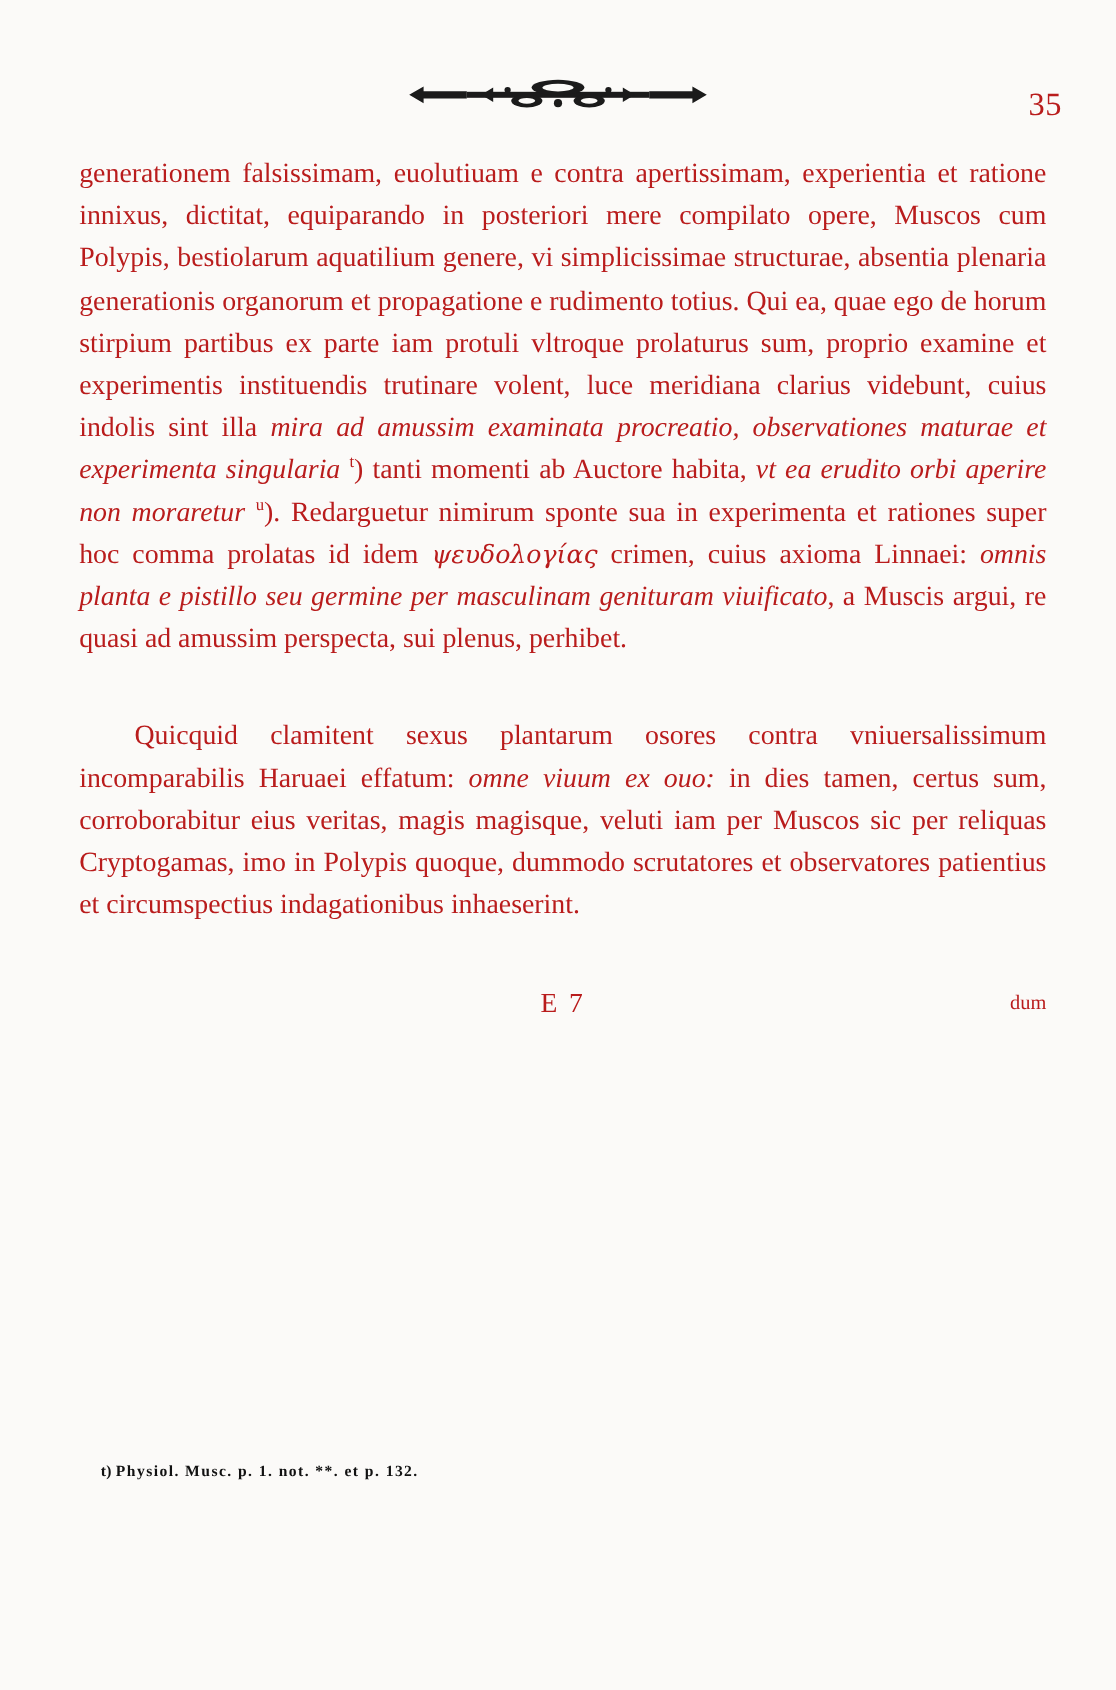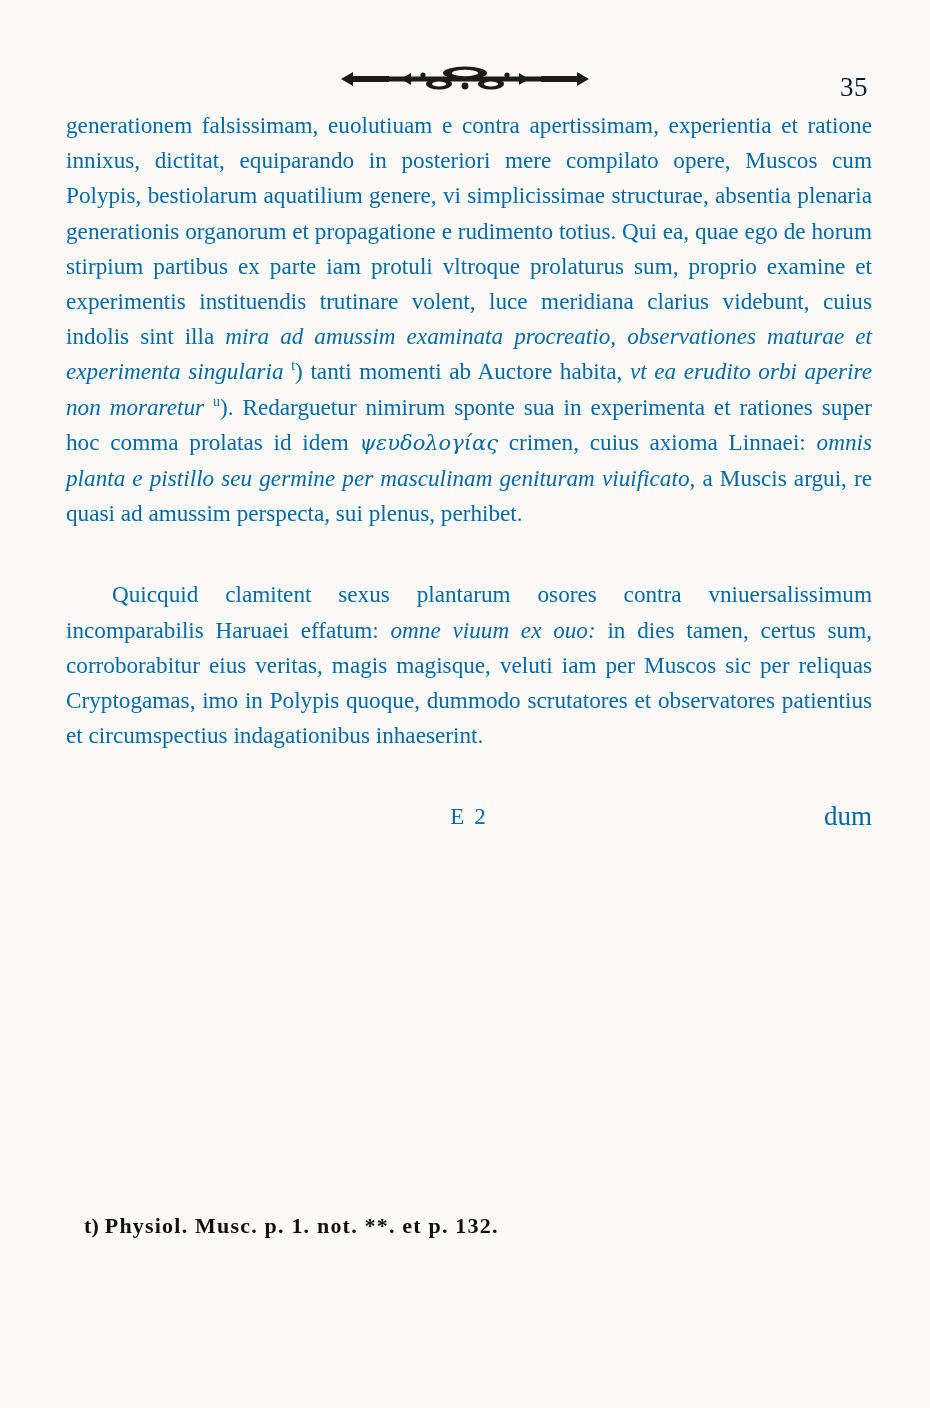--- a/index.html
+++ b/index.html
@@ -17,49 +17,49 @@
   }
   .page {
     position: absolute;
     inset: 0;
     background: #fbfaf8;
   }
   
   .page-number {
     position: absolute;
     top: 72px;
-    right: 62px;
+    right: 45px;
     font-size: 27px;
     font-family: "Liberation Serif", serif;
     letter-spacing: 0.5px;
-    color: #0f172a;
+    color: #b91c1c;
   }
   
   .headpiece {
     position: absolute;
     top: 62px;
     left: 0;
     width: 100%;
     text-align: center;
     height: 34px;
     pointer-events: none;
   }
   .headpiece svg {
     display: block;
     margin: 0 auto;
   }
   .body-text {
     position: absolute;
-    top: 108px;
+    top: 128px;
     left: 66px;
     width: 806px;
     font-size: 23.2px;
     line-height: 35.2px;
     text-align: justify;
-    color: #0369a1;
+    color: #b91c1c;
   }
   .para {
     margin: 0 0 0 0;
     text-indent: 0;
   }
   .para.indent {
     text-indent: 46px;
   }
   .gap-lg { height: 46px; }
   .gap-md { height: 44px; }
@@ -85,28 +85,28 @@
   .signature {
     position: absolute;
     left: 50%;
     transform: translateX(-50%);
     font-size: 23px;
     letter-spacing: 2px;
   }
   .catchword {
     position: absolute;
     right: 0;
-    font-size: 27px;
+    font-size: 17px;
   }
   .footnotes {
     position: absolute;
     left: 84px;
     top: 1212px;
     width: 700px;
-    font-size: 22px;
+    font-size: 13px;
     line-height: 28px;
     font-family: "Liberation Serif", serif;
     font-weight: bold;
     color: #111111;
   }
   .footnote {
     margin: 0 0 14px 0;
     letter-spacing: 0.2px;
   }
   .fn-mark {
@@ -151,21 +151,21 @@
     <div class="gap-lg"></div>
 
     <p class="para indent">
       <span>Quicquid clamitent sexus plantarum osores contra vniuersalissimum incomparabilis Haruaei effatum: </span><span class="ital">omne viuum ex ouo:</span><span> in dies tamen, certus sum, corroborabitur eius veritas, magis magisque, veluti iam per Muscos sic per reliquas Cryptogamas, imo in Polypis quoque, dummodo scrutatores et observatores patientius et circumspectius indagationibus inhaeserint.</span>
     </p>
 
     <div class="gap-md"></div>
 
 
     <div class="sig-line">
-      <span class="signature">E 2</span>
+      <span class="signature">E 7</span>
       <span class="catchword">dum</span>
     </div>
 
   </div>
 
   <div class="footnotes">
     <p class="footnote">
       <span class="fn-mark">t)</span>
       <span class="spaced">Physiol. Musc. p. 1. not. **. et p. 132.</span>
     </p>

